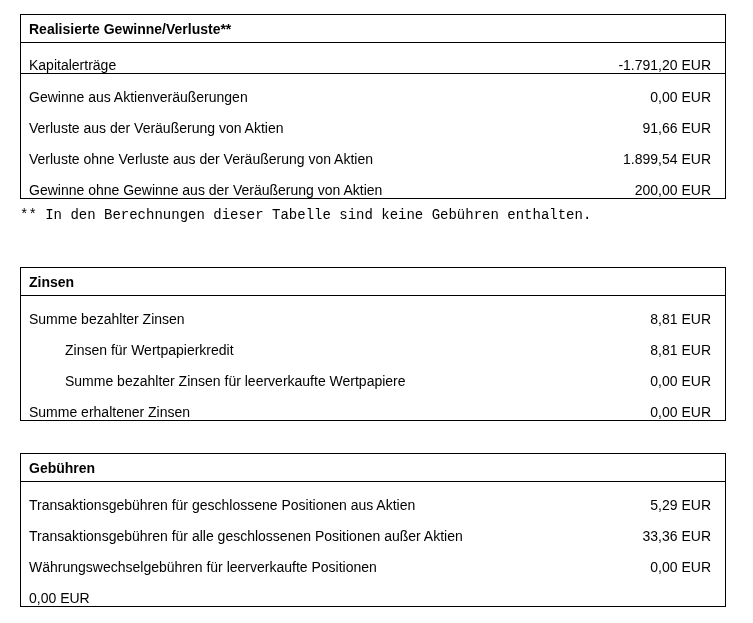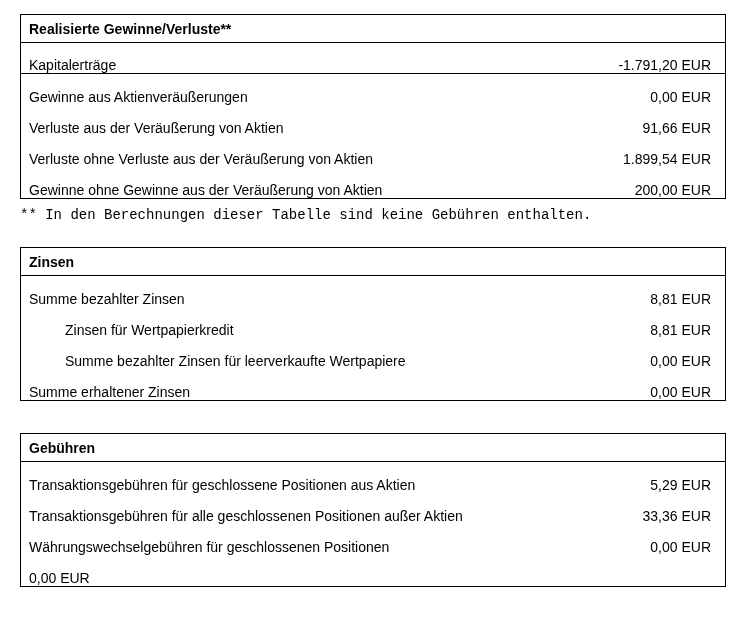--- a/index.html
+++ b/index.html
@@ -48,21 +48,21 @@
     white-space: nowrap;
     text-align: right;
   }
   .bold { font-weight: normal; }
   .footnote {
     margin-top: 8px;
     height: 16px;
     line-height: 16px;
     font-family: Liberation Mono, monospace;
   }
-  .tbl-zinsen { margin-top: 24px; }
+  .tbl-zinsen { margin-top: 44px; }
   .tbl-gebuehren { margin-top: 32px; }
 </style>
 </head>
 <body>
 
 <div class="doc">
 
   <section class="tbl">
     <div class="tbl-header">
       <span>Realisierte Gewinne/Verluste**</span>
@@ -119,21 +119,21 @@
     </div>
     <div class="row">
       <span class="lbl">Transaktionsgebühren für geschlossene Positionen aus Aktien</span>
       <span class="val">5,29 EUR</span>
     </div>
     <div class="row">
       <span class="lbl">Transaktionsgebühren für alle geschlossenen Positionen außer Aktien</span>
       <span class="val">33,36 EUR</span>
     </div>
     <div class="row">
-      <span class="lbl">Währungswechselgebühren für geschlossenen Positionen</span>
+      <span class="lbl">Währungswechselgebühren für leerverkaufte Positionen</span>
       <span class="val">0,00 EUR</span>
     </div>
     <div class="row">
       <span class="val">0,00 EUR</span>
     </div>
   </section>
 
 </div>
 
 </body></html>

